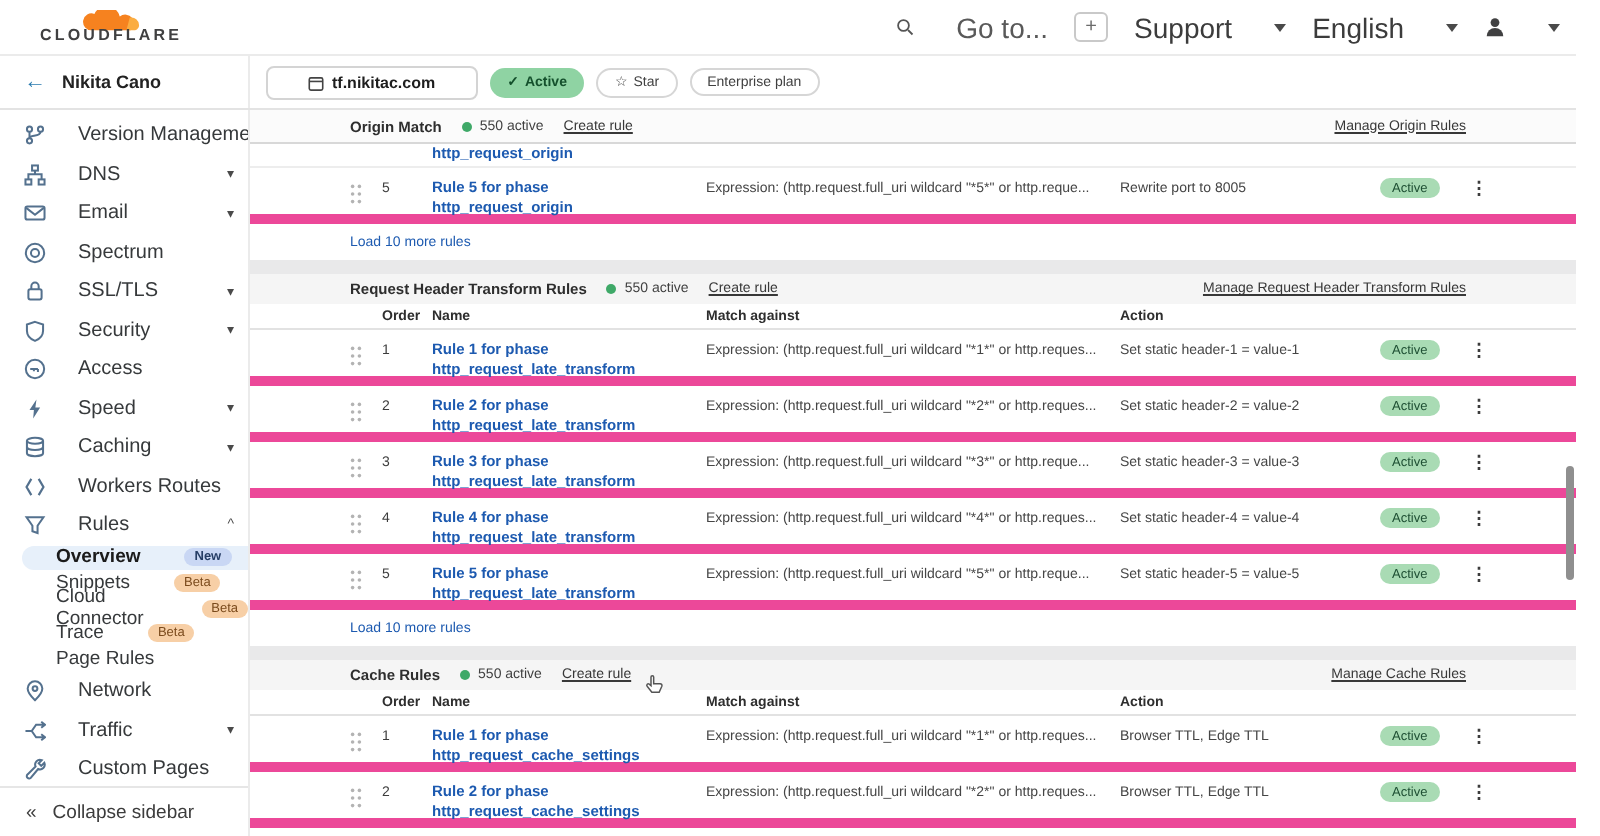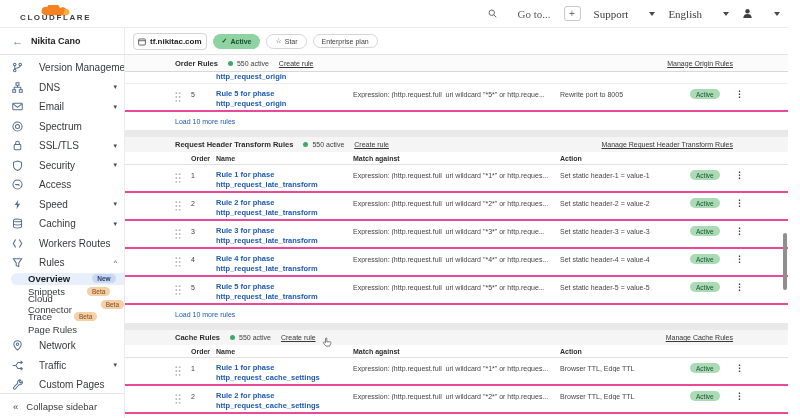--- a/index.html
+++ b/index.html
@@ -6,36 +6,36 @@
   html,body { width:800px; height:418px; overflow:hidden; background:#fff;
     font-family:"Liberation Sans", sans-serif; color:#3a3a3a; }
   .app { position:relative; width:788px; height:418px; background:#1d4ed8; overflow:hidden; }
 
   
   .topbar { height:28px; display:flex; align-items:center; border-bottom:1px solid #ebebeb;
     padding:0 8px 0 20px; background:#fff; }
   .logo { display:flex; flex-direction:column; align-items:center; line-height:1; }
   .logo .brand { font-size:8px; font-weight:bold; letter-spacing:1.6px; color:#404041; margin-top:-2px; }
   .top-right { margin-left:auto; display:flex; align-items:center; gap:13px; }
-  .top-item { display:flex; align-items:center; gap:21px; font-size:11px; color:#3c3c3c; cursor:default;font-family:Liberation Serif, serif; }
+  .top-item { display:flex; align-items:center; gap:21px; font-size:14px; color:#3c3c3c; cursor:default; }
   .goto { color:#595959; }
   .plusbtn { width:17px; height:15px; border:1px solid #c9c9c9; border-radius:3px; display:flex;
     align-items:center; justify-content:center; font-size:10px; color:#6b6b6b; background:#fff; }
   .caret { width:0; height:0; border-left:3px solid transparent; border-right:3px solid transparent;
     border-top:4px solid #4a4a4a; display:inline-block; }
 
   
   .subbar { height:27px; display:flex; border-bottom:1px solid #e3e3e3; background:#fff; }
   .subbar-left { width:125px; border-right:1px solid #ebebeb; display:flex; align-items:center;
     gap:8px; padding-left:12px; }
   .back { color:#2c7cb0; font-size:11px; }
   .acct { font-weight:bold; font-size:9px; color:#222; }
   .subbar-main { flex:1; display:flex; align-items:center; gap:6px; padding-left:8px; }
   .domainbox { display:flex; align-items:flex-end; gap:4px; border:1px solid #d4d4d4; border-radius:4px;
-    padding:3px 4px; font-size:8px; font-weight:bold; color:#1d1d1d; background:#fff; }
+    padding:3px 20px; font-size:8px; font-weight:bold; color:#1d1d1d; background:#fff; }
   .pill { display:flex; align-items:center; gap:3px; font-size:7px; border-radius:9px;
     padding:2.5px 8px; border:1px solid transparent; }
   .pill.green { background:#8fd3a3; color:#14502c; font-weight:bold; }
   .pill.outline { background:#fff; border-color:#d6d6d6; color:#3f3f3f; }
 
   
   .body { display:flex; height:363px; }
 
   
   .sidebar { width:125px; border-right:1px solid #ebebeb; background:#fff; position:relative;
@@ -61,21 +61,21 @@
   .sec-head { height:15px; display:flex; align-items:center; padding:0 55px 0 50px; background:#f5f5f5; }
   .sec-head.sticky { height:17px; background:#fbfbfb; border-bottom:1px solid #d8d8d8; }
   .sec-title { font-size:7.5px; font-weight:bold; color:#2e2e2e; white-space:nowrap; }
   .dot { width:5px; height:5px; border-radius:50%; background:#3fa968; margin:0 4px 0 10px; flex:none; }
   .sec-status { font-size:7px; color:#3f3f3f; white-space:nowrap; }
   .sec-create { font-size:7px; color:#383838; text-decoration:underline; margin-left:10px; white-space:nowrap; cursor:pointer; }
   .sec-manage { margin-left:auto; font-size:7px; color:#383838; text-decoration:underline; white-space:nowrap; cursor:pointer; }
   .rgrid { display:grid; grid-template-columns:16px 25px 137px 207px 130px 45px 15px; padding-left:50px; }
   .col-head { height:13px; align-items:center; border-bottom:1px solid #e2e2e2; background:#fff; }
   .col-head span { font-size:7px; font-weight:bold; color:#2e2e2e; white-space:nowrap; }
-  .row { height:28px; border-bottom:2px solid #ec4899; background:#fff; align-items:start; }
+  .row { height:28px; border-bottom:5px solid #ec4899; background:#fff; align-items:start; }
   .partial { height:12px; border-bottom:1px solid #ededed; overflow:hidden; align-items:end; background:#fff; }
   .drag { padding-top:8px; }
   .order { font-size:7px; color:#3c3c3c; padding-top:7px; }
   .rname { font-size:7.5px; font-weight:bold; color:#1d5ab0; line-height:10px; padding-top:5px;
     white-space:nowrap; cursor:pointer; }
   .partial .rname { padding:0 0 2px 0; }
   .match, .action { font-size:7px; color:#454545; padding-top:7px; white-space:nowrap; overflow:hidden; }
   .badge-active { justify-self:start; margin-top:5px; background:#a9dbb4; color:#1e4f33; font-size:6.5px;
     padding:1.5px 6px; border-radius:8px; white-space:nowrap; }
   .kebab { font-size:9px; font-weight:bold; color:#3c3c3c; padding-top:5px; cursor:pointer; letter-spacing:0; }
@@ -313,21 +313,21 @@
         <div class="collapse">
         <span>«</span>
         <span>Collapse sidebar</span>
       </div>
     </nav>
 
     <div class="main">
       <div id="sections">
           <section>
             <div class="sec-head sticky">
-              <span class="sec-title">Order Rules</span>
+              <span class="sec-title">Origin Match</span>
               <span class="dot"></span>
               <span class="sec-status">550 active</span>
               <span class="sec-create">Create rule</span>
               <span class="sec-manage">Manage Origin Rules</span>
             </div>
             <div class="rgrid partial">
               <span></span>
               <span></span>
               <div class="rname">http_request_origin</div>
               <span></span>

